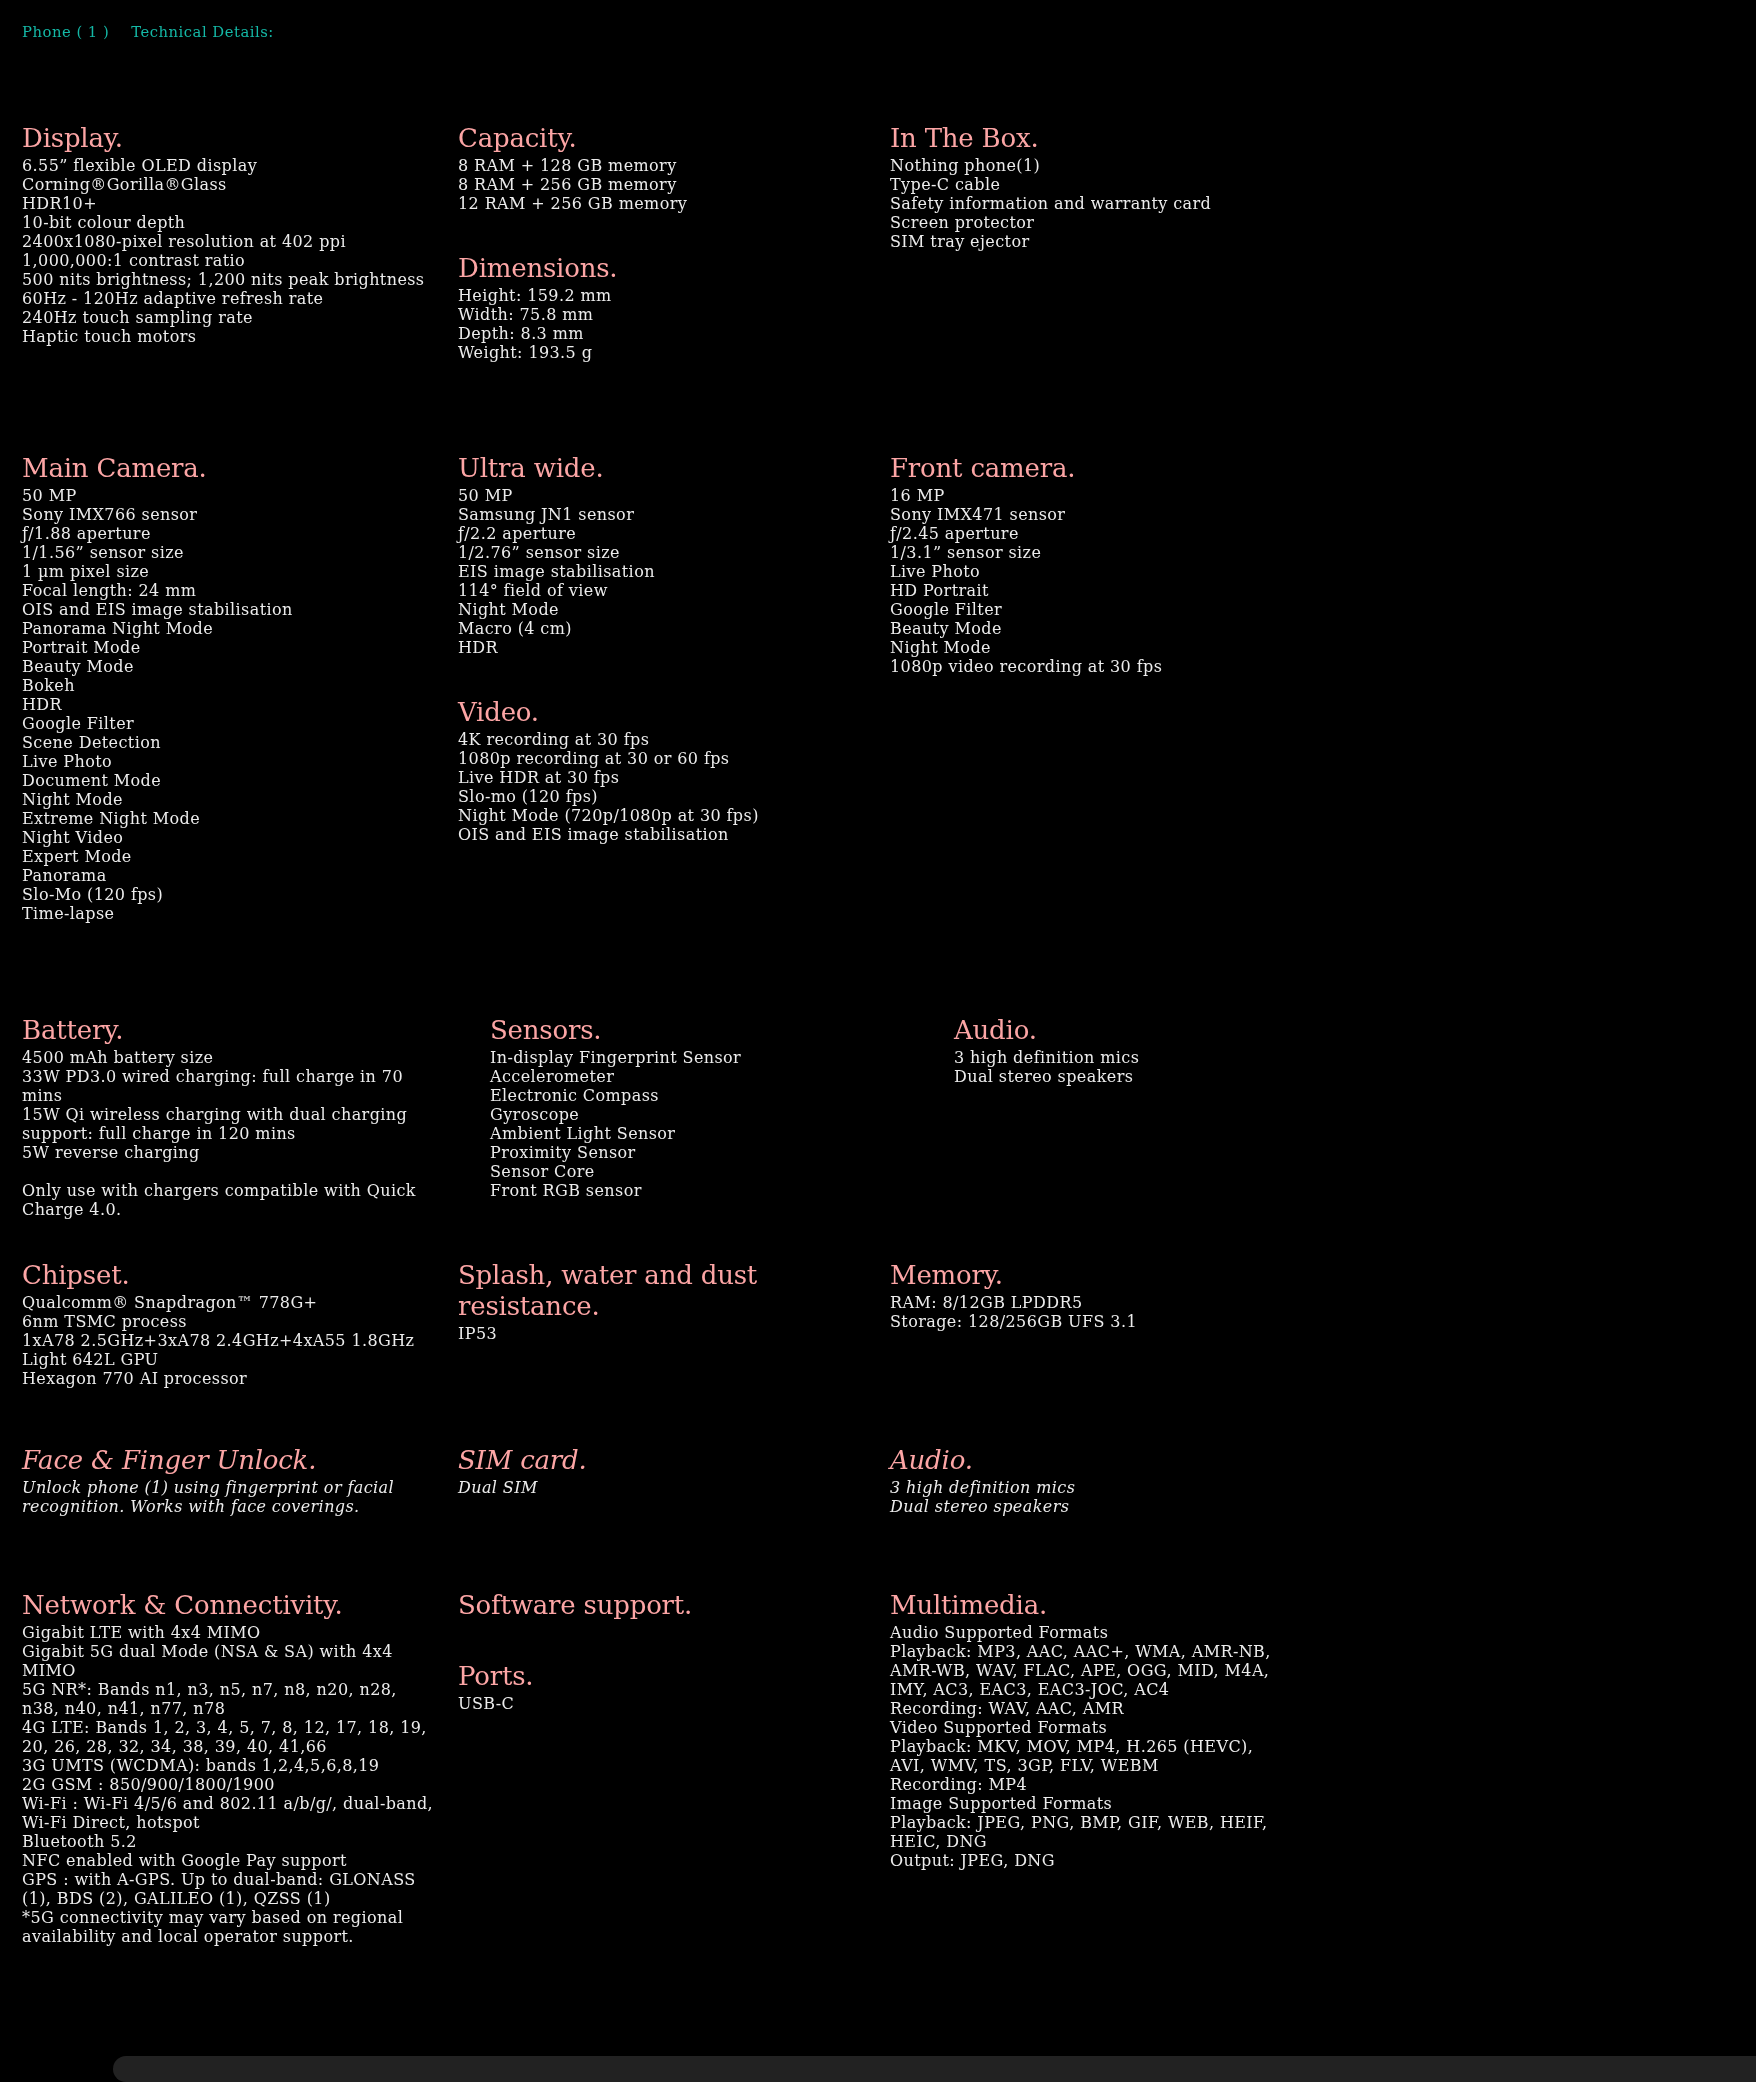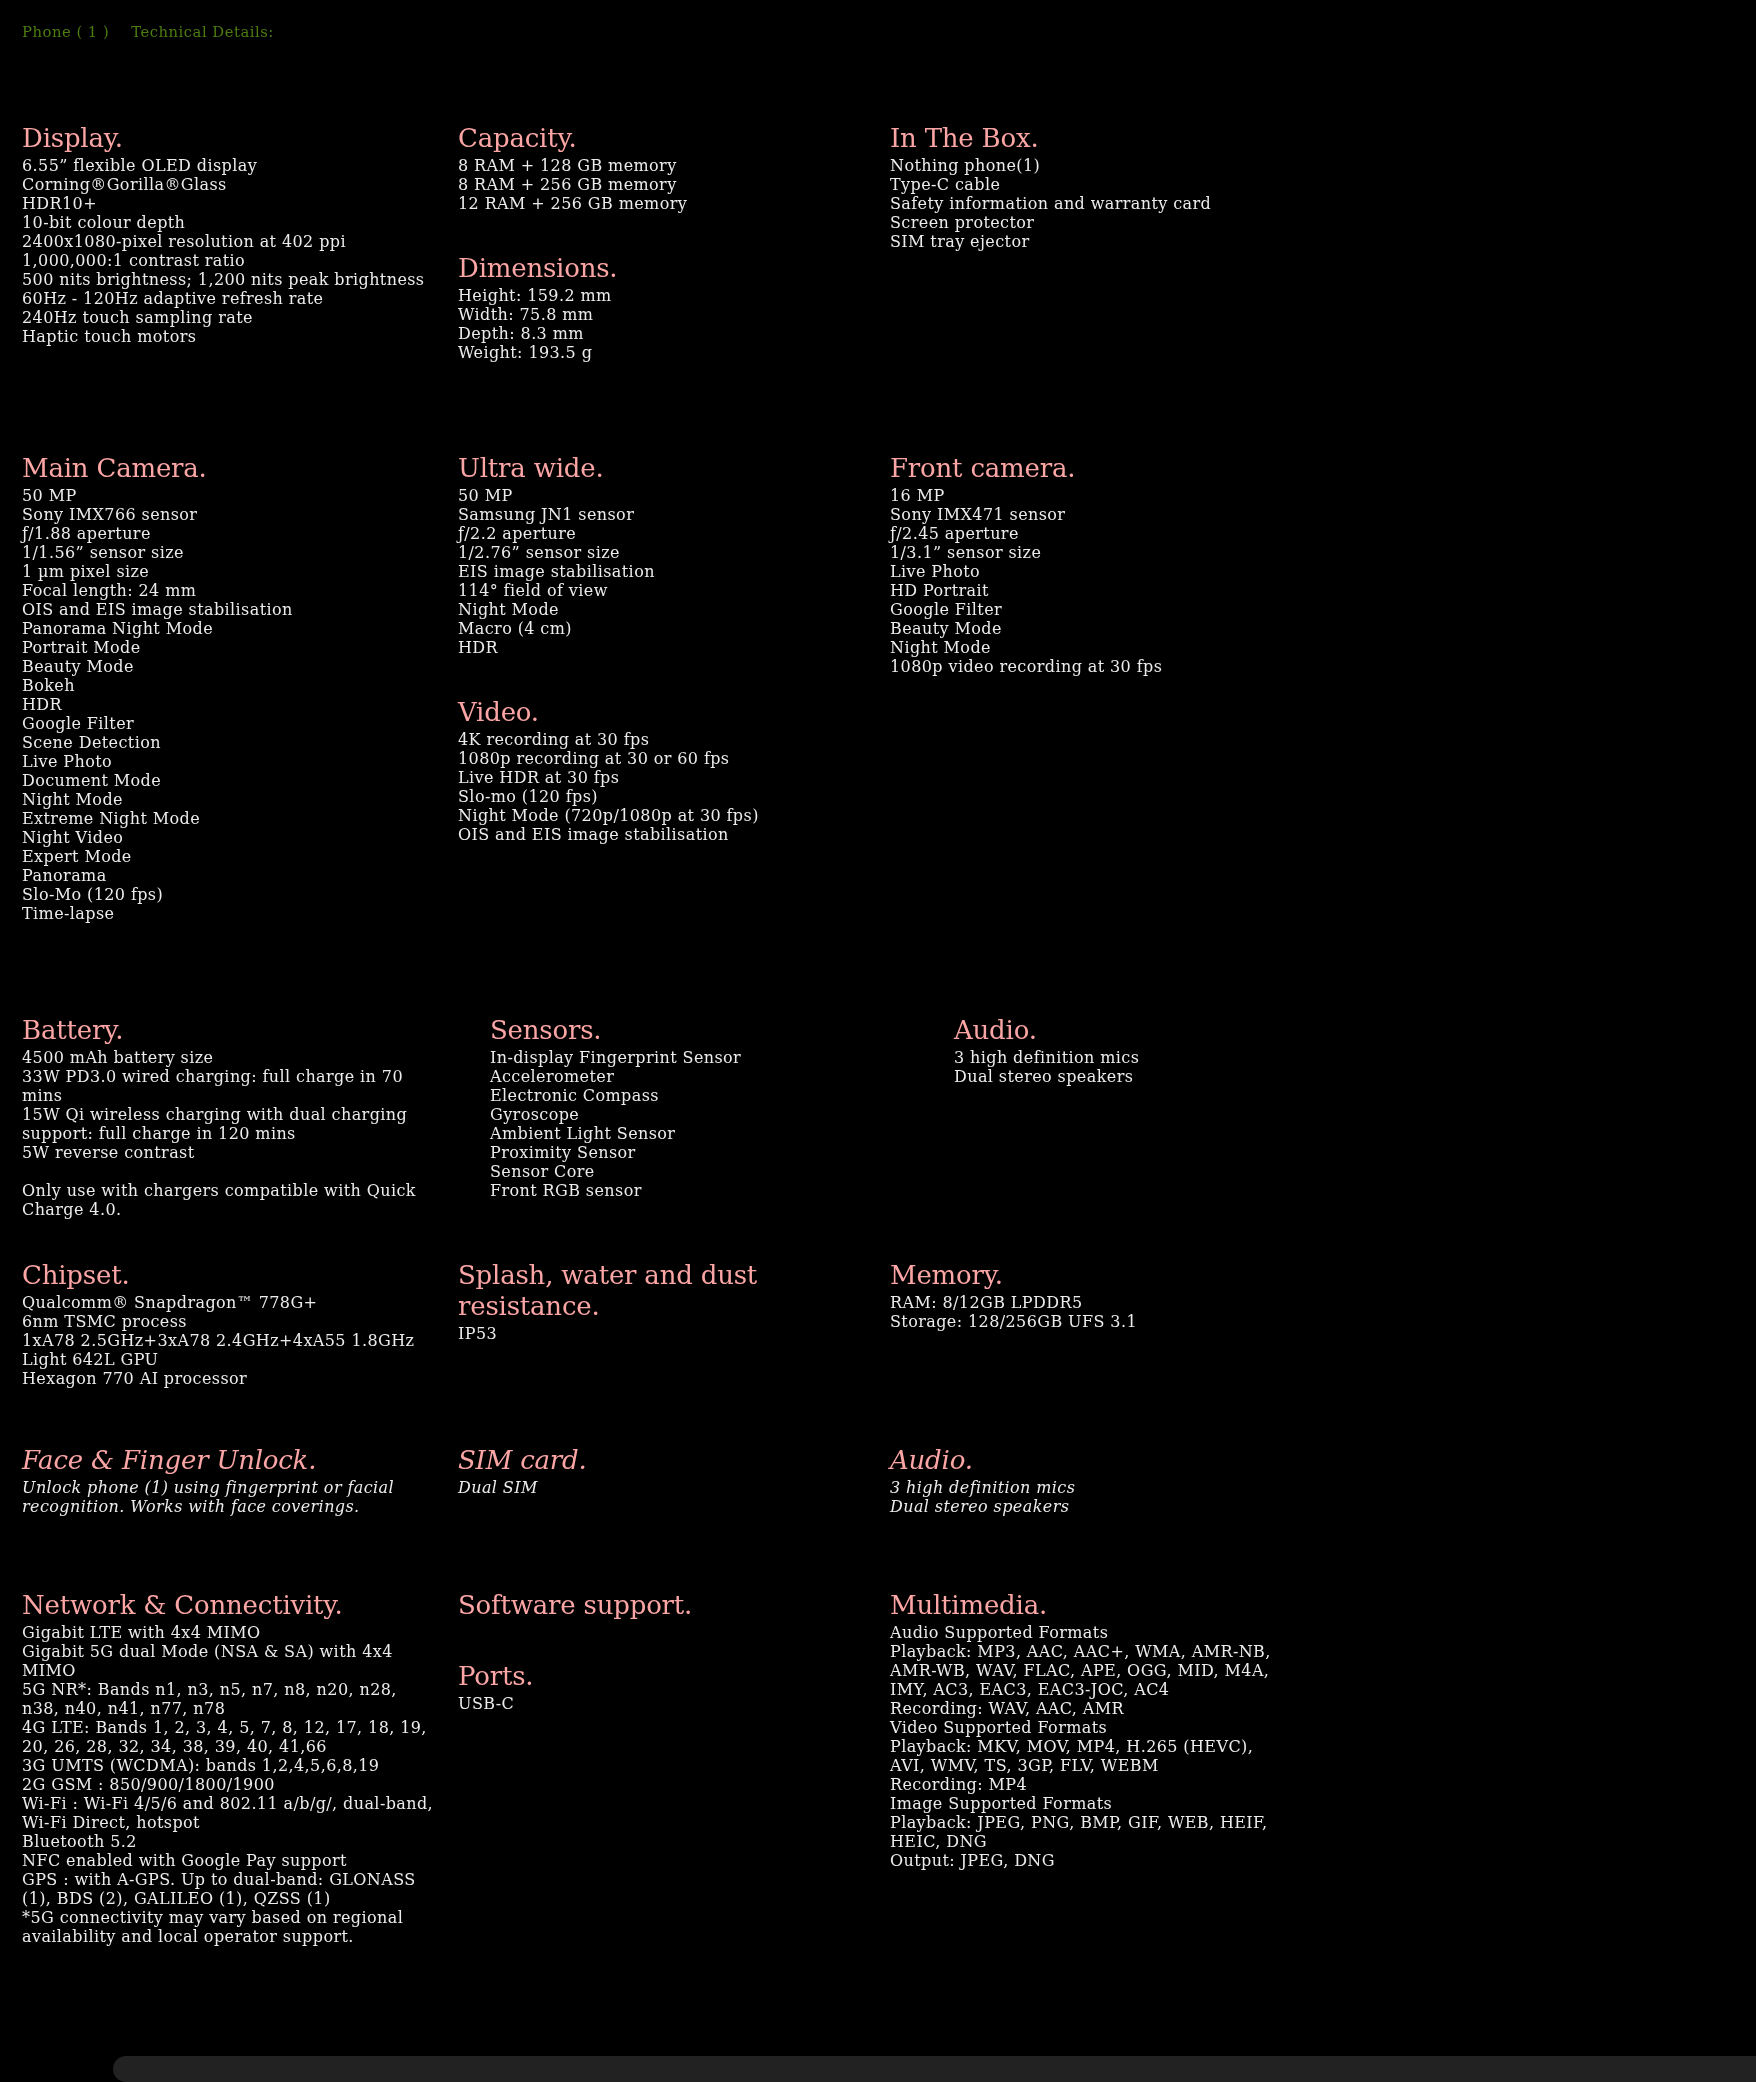--- a/index.html
+++ b/index.html
@@ -6,21 +6,21 @@
   body {
     width: 1756px; height: 2082px;
     background: #000;
     overflow: hidden;
     position: relative;
     font-family: "DejaVu Serif", "Liberation Serif", serif;
     color: #ededed;
   }
   .page { padding: 22.6px 0 0 22px; width: 1304px; box-sizing: border-box; }
 
-  .topbar { font-size: 14.8px; letter-spacing: 0.5px; color: #4d7c0f; white-space: nowrap; }
+  .topbar { font-size: 14.8px; letter-spacing: 0.5px; color: #14b8a6; white-space: nowrap; }
   .brand { display: inline-block; min-width: 104px; }
 
   .grid-row { display: grid; grid-template-columns: 436px 432px 414px; align-items: start; }
   .r1 { margin-top: 83px; min-height: 330px; }
   .r2 { min-height: 562px; }
   .r3 { min-height: 245px; gap: 32px; }
   .r4 { min-height: 185px; }
   .r5 { min-height: 145px; font-style: italic; }
   .r6 { min-height: 452px; }
   .col { padding-right: 24px; }
@@ -187,21 +187,21 @@
   </div>
 
   <div class="grid-row r3">
     <div class="col">
       <section class="section">
         <h2 class="spec-heading">Battery.</h2>
         <div class="spec-lines">
             <div class="spec-line">4500 mAh battery size</div>
             <div class="spec-line">33W PD3.0 wired charging: full charge in 70 mins</div>
             <div class="spec-line">15W Qi wireless charging with dual charging support: full charge in 120 mins</div>
-            <div class="spec-line">5W reverse contrast</div>
+            <div class="spec-line">5W reverse charging</div>
             <div class="spec-line blank"></div>
             <div class="spec-line">Only use with chargers compatible with Quick Charge 4.0.</div>
           </div>
       </section>
     </div>
     <div class="col">
       <section class="section">
         <h2 class="spec-heading">Sensors.</h2>
         <div class="spec-lines">
             <div class="spec-line">In-display Fingerprint Sensor</div>

